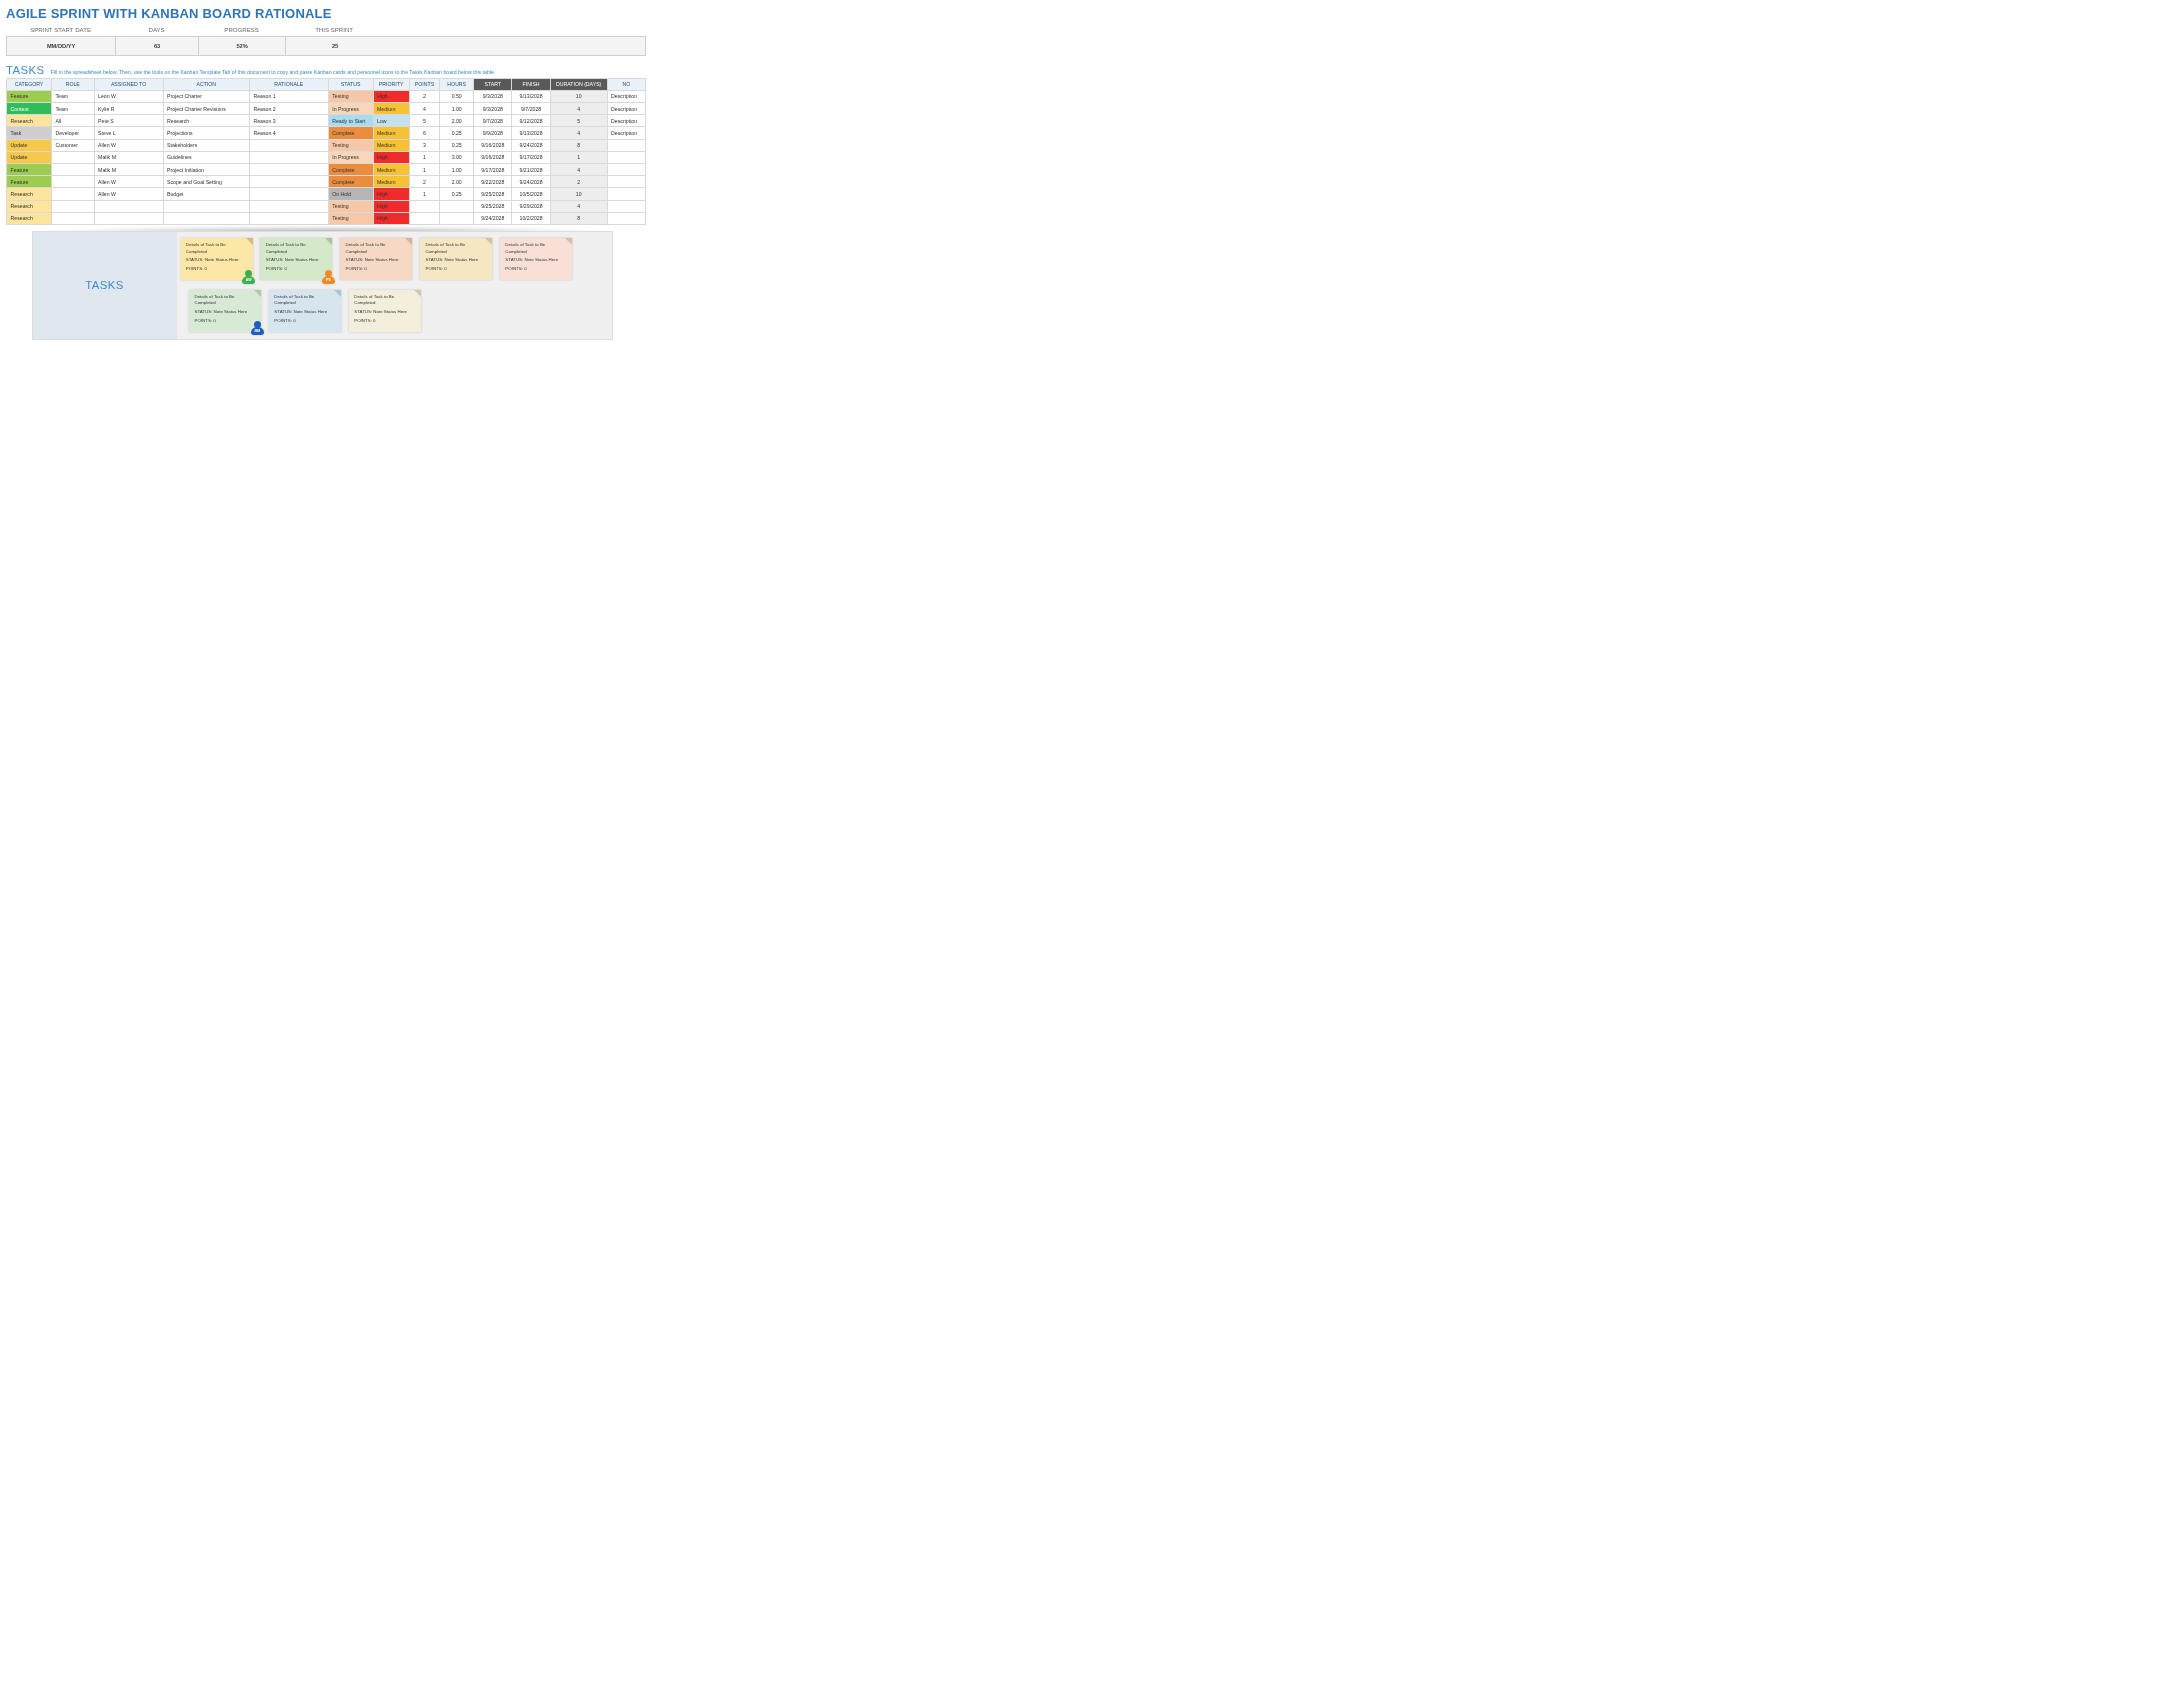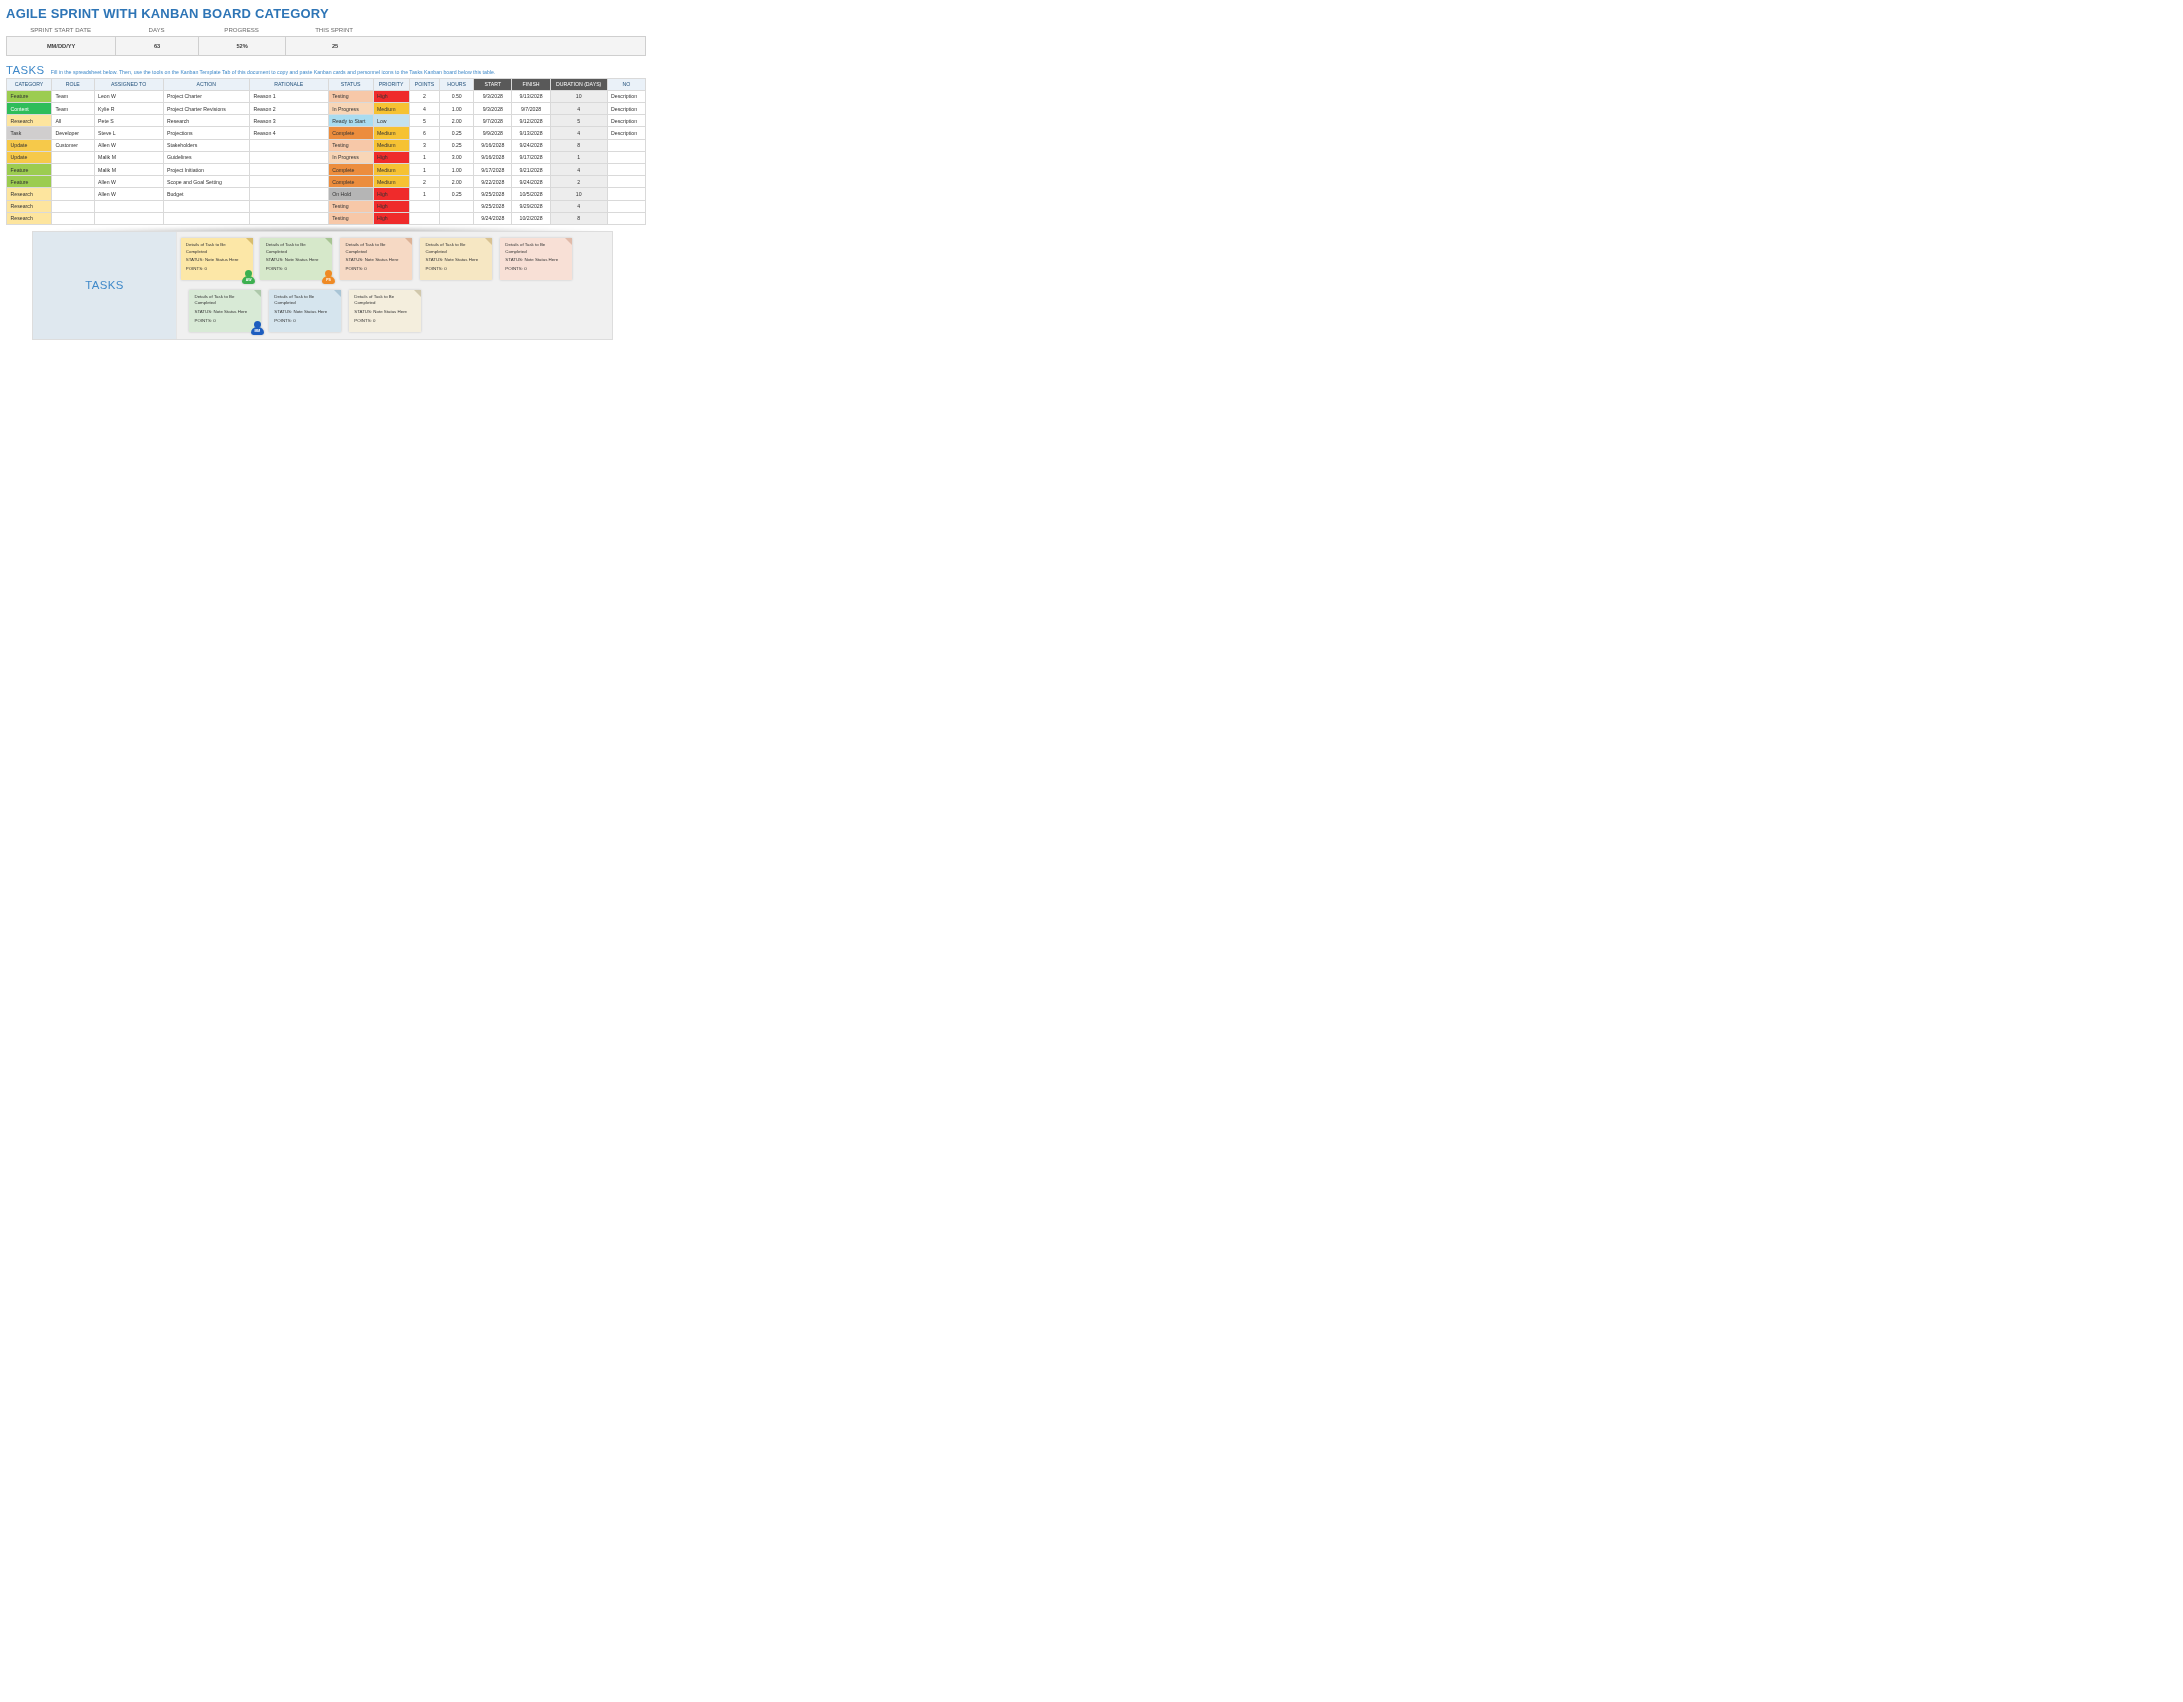--- a/index.html
+++ b/index.html
@@ -62,21 +62,21 @@
 .avatar { position:absolute; bottom:-5.2px; right:-2.6px; width:13px; height:15.7px; }
 .avatar .head { width:7px; height:7px; border-radius:50%; margin:0 auto; }
 .avatar .body { width:13px; height:7.9px; border-radius:6.1px 6.1px 2.6px 2.6px; margin-top:-0.9px; position:relative; }
 .avatar .lbl { position:absolute; bottom:0.9px; width:100%; text-align:center; color:#fff; font-size:3.5px; font-weight:700; }
 .av-green .head,.av-green .body{ background:#3cb050; } .av-orange .head,.av-orange .body{ background:#ef8a24; } .av-blue .head,.av-blue .body{ background:#1d5dbf; }
 </style>
 </head>
 <body>
 
 <div class="page">
-  <div class="title">AGILE SPRINT WITH KANBAN BOARD CATEGORY</div>
+  <div class="title">AGILE SPRINT WITH KANBAN BOARD RATIONALE</div>
 
   <div class="summary-wrap">
     <div class="summary-labels" id="sum-labels">
         <div class="w0">SPRINT START DATE</div>
         <div class="w1">DAYS</div>
         <div class="w2">PROGRESS</div>
         <div class="w3">THIS SPRINT</div>
       </div>
     <div class="summary-vals" id="sum-vals">
         <div class="w0">MM/DD/YY</div>

